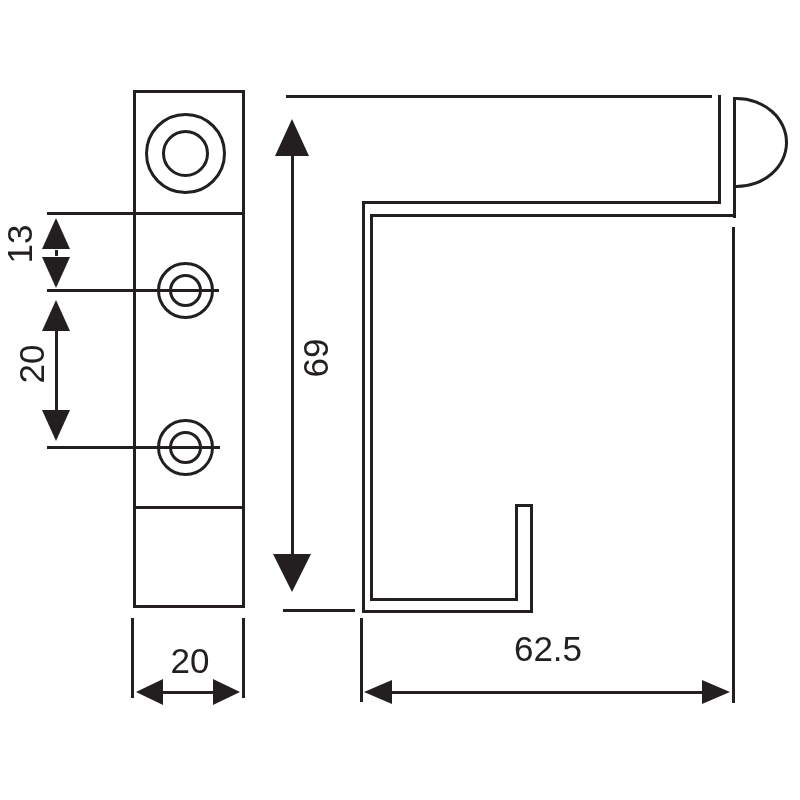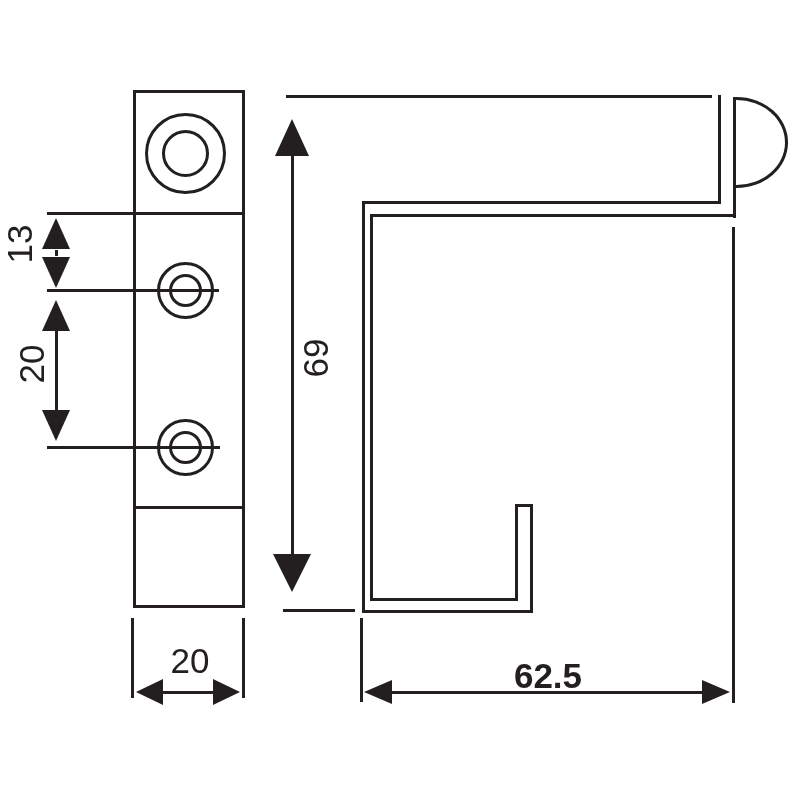--- a/index.html
+++ b/index.html
@@ -101,16 +101,16 @@
     <div class="ln" style="left:291px;top:155px;width:3px;height:399px;"></div>
     <div class="arr down" style="left:273px;top:554px;border-width:38px 19px 0 19px;"></div>
     <div class="dim vert" style="left:281px;top:341px;width:70px;height:34px;line-height:34px;">69</div>
     <div class="ln" style="left:283px;top:609px;width:72px;height:3px;"></div>
 
     <div class="ln" style="left:360px;top:618px;width:3px;height:84px;"></div>
     <div class="ln" style="left:732px;top:227px;width:3px;height:476px;"></div>
     <div class="arr left" style="left:364px;top:680px;border-width:12px 28px 12px 0;"></div>
     <div class="ln" style="left:392px;top:691px;width:310px;height:3px;"></div>
     <div class="arr right" style="left:702px;top:680px;border-width:12px 0 12px 28px;"></div>
-    <div class="dim" style="left:493px;top:659px;width:110px;height:34px;line-height:34px;font-weight:bold;">62.5</div>
+    <div class="dim" style="left:493px;top:632px;width:110px;height:34px;line-height:34px;">62.5</div>
   </div>
 
 </div>
 
 </body></html>

